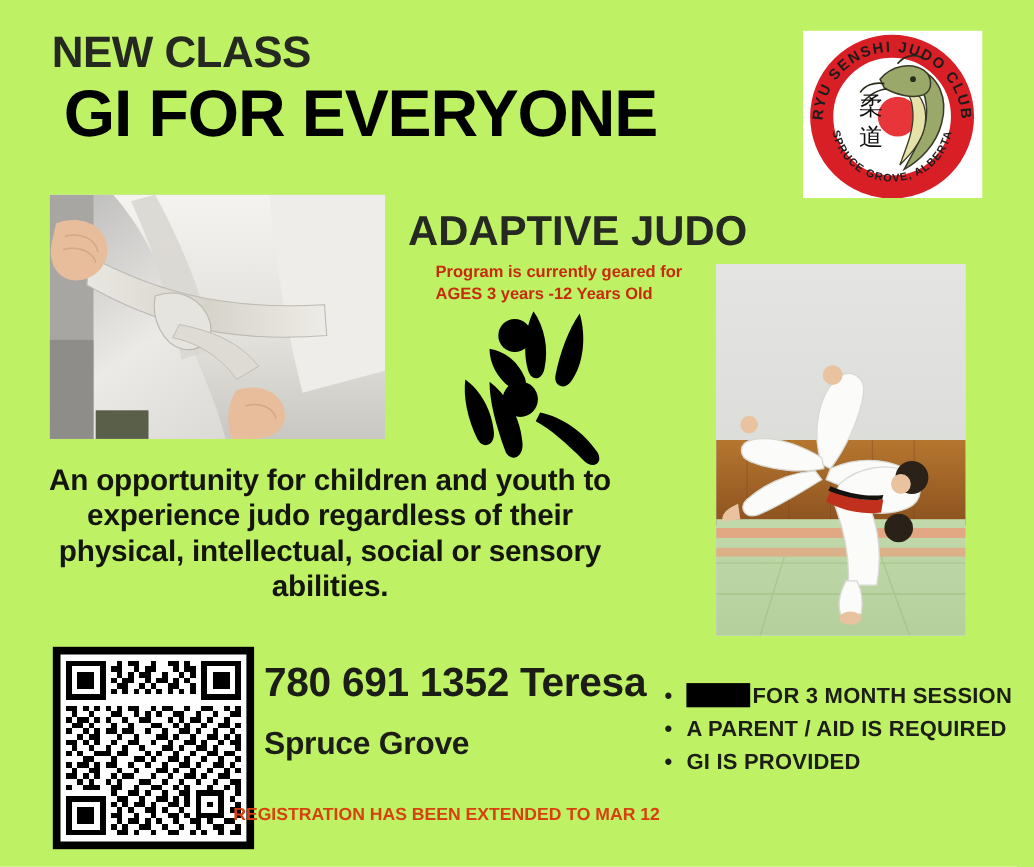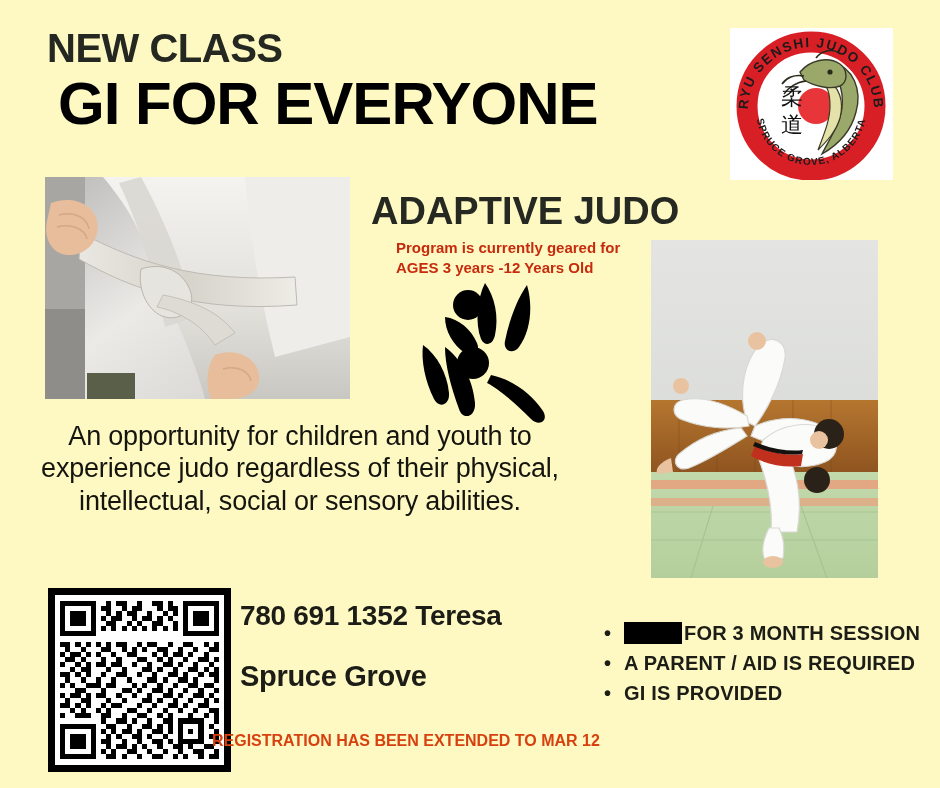--- a/index.html
+++ b/index.html
@@ -9,21 +9,21 @@
   body {
     width: 940px;
     height: 788px;
     overflow: hidden;
     font-family: "Liberation Sans", sans-serif;
   }
   #poster {
     position: relative;
     width: 940px;
     height: 788px;
-    background: #fef9c3;
+    background: #bef264;
     overflow: hidden;
   }
 
   
   #new-class {
     position: absolute;
     left: 47px;
     top: 28px;
     font-size: 40px;
     font-weight: 800;
@@ -114,21 +114,21 @@
   #throw-photo svg { display:block; width:227px; height:338px; }
 
   
   #description {
     position: absolute;
     left: 24px;
     top: 420px;
     width: 552px;
     text-align: center;
     font-size: 27px;
-    font-weight: 400;
+    font-weight: 700;
     color: #15150f;
     line-height: 1.20;
     letter-spacing: -0.2px;
   }
 
   
   #qr-code {
     position: absolute;
     left: 48px;
     top: 588px;
@@ -145,21 +145,21 @@
     height: 170px;
     background: #ffffff;
   }
   #qr-inner svg { display:block; width:169px; height:170px; }
 
   
   #phone {
     position: absolute;
     left: 240px;
     top: 600px;
-    font-size: 28px;
+    font-size: 37px;
     font-weight: 800;
     color: #1b1d16;
     letter-spacing: -0.3px;
     white-space: nowrap;
   }
   #address {
     position: absolute;
     left: 240px;
     top: 660px;
     font-size: 29px;

